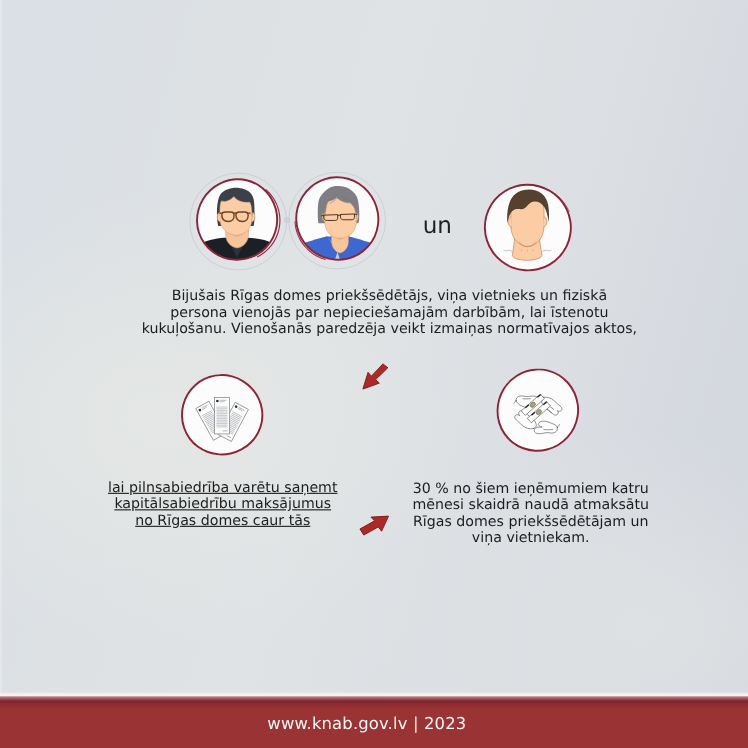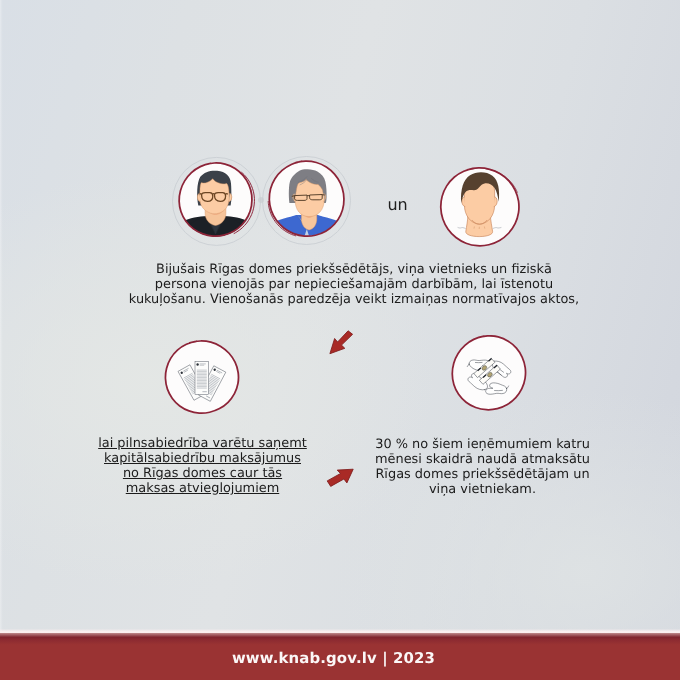--- a/index.html
+++ b/index.html
@@ -9,27 +9,27 @@
   .stage{position:relative;width:680px;height:680px;overflow:hidden;
          background:linear-gradient(105deg,#d9dfe6 0%,#dde1e4 22%,#e0e3e5 44%,#dbdfe3 68%,#d4d8df 90%,#d2d6de 100%);}
   .bgwash{position:absolute;inset:0;pointer-events:none;
           background:radial-gradient(ellipse 400px 290px at 22% 56%, rgba(228,231,229,0.95) 0%, rgba(228,231,229,0) 72%),radial-gradient(ellipse 360px 260px at 86% 84%, rgba(223,227,228,0.85) 0%, rgba(223,227,228,0) 70%);}
   .para{position:absolute;color:#1c1c1c;font-size:12.9px;line-height:15.1px;}
   .para div{text-align:center;white-space:nowrap;}
   .p-intro{left:14px;width:680px;top:261.5px;}
   .p-left{left:0px;width:405px;top:436px;text-decoration:underline;}
   .p-right{left:280px;width:405px;top:436.5px;}
   .un{position:absolute;left:369.6px;top:197px;width:56px;text-align:center;
-      font-size:16px;line-height:16px;color:#1f1f1f;}
+      font-size:21px;line-height:16px;color:#1f1f1f;}
   .edge-light{position:absolute;left:0;top:0;width:3px;height:633px;pointer-events:none;
               background:linear-gradient(90deg,rgba(255,255,255,0.34),rgba(255,255,255,0.06) 70%,rgba(255,255,255,0));}
   .node{position:absolute;}
   .footerline{position:absolute;left:0;right:0;top:629px;height:4px;
               background:linear-gradient(180deg,rgba(250,236,237,0.08) 0%,rgba(251,239,240,0.98) 60%,rgba(251,239,240,1) 100%);}
-  .footer{position:absolute;left:0;right:0;top:633px;height:47px;background:linear-gradient(180deg,#c08a8c 0%,#80242e 9%,#8d2b31 15%,#9a3333 25%,#9a3333 100%);font-weight:bold;}
+  .footer{position:absolute;left:0;right:0;top:633px;height:47px;background:linear-gradient(180deg,#c08a8c 0%,#80242e 9%,#8d2b31 15%,#9a3333 25%,#9a3333 100%);}
   .footer span{position:absolute;left:0;top:18px;width:667px;text-align:center;
                color:#fbf7f7;font-size:14.9px;letter-spacing:0.15px;line-height:1;}
 </style>
 </head>
 <body>
 
 <div class="stage">
   <div class="bgwash"></div>
   <div class="edge-light"></div>
     <div class="node" style="left:168px;top:152px;width:96px;height:96px">
@@ -285,21 +285,20 @@
         </g>
       </g>
       <path d="M26.02 3.02 C29.38 1.79 32.94 1.05 36.53 0.86 C40.12 0.68 43.76 1.03 47.26 1.93 C50.76 2.83 54.12 4.27 57.19 6.18 C60.27 8.08 63.05 10.46 65.43 13.18 C67.80 15.90 69.77 18.98 71.25 22.27 C72.73 25.56 73.73 29.06 74.21 32.64 C74.69 36.21 74.65 39.86 74.08 43.42 C73.51 46.99 72.42 50.47 70.85 53.73 C69.28 56.98 67.23 60.01 64.78 62.68 C62.33 65.35 59.49 67.66 56.36 69.52 C53.24 71.38 49.84 72.78 46.30 73.67 C42.76 74.55 39.08 74.91 35.42 74.72 C31.77 74.53 28.13 73.79 24.69 72.52 C21.24 71.25 17.99 69.45 15.09 67.20 C12.19 64.95 9.65 62.25 7.58 59.23 C5.51 56.22 3.92 52.89 2.86 49.42 C1.80 45.96 1.27 42.35 1.27 38.75 C1.26 35.16 1.78 31.59 2.77 28.17 C3.76 24.75 5.23 21.48 7.11 18.48 C8.99 15.47 11.28 12.73 13.92 10.35 C16.55 7.97 19.53 5.96 22.75 4.41 C25.96 2.86 29.42 1.78 32.97 1.23" fill="none" stroke="#8d2438" stroke-width="1.75" stroke-linecap="round"></path>
     </svg>
   </div>
 
   <div class="para p-left">
     <div>lai pilnsabiedrība varētu saņemt</div>
     <div>kapitālsabiedrību maksājumus</div>
     <div>no Rīgas domes caur tās</div>
-    <div>maksas atvieglojumiem</div>
   </div>
   <div class="para p-right">
     <div>30 % no šiem ieņēmumiem katru</div>
     <div>mēnesi skaidrā naudā atmaksātu</div>
     <div>Rīgas domes priekšsēdētājam un</div>
     <div>viņa vietniekam.</div>
   </div>
     <div class="node" style="left:326px;top:330px;width:30px;height:28px">
     <svg viewBox="0 0 30 28" width="30" height="28">
       <path d="M26.6 4.3 L22.1 0.8 L11.6 12.0 L8.6 8.5 L3.9 23.7 L18.8 18.3 L15.5 15.1 Z" fill="#a92a26" stroke="#7e1b1b" stroke-width="0.85" stroke-linejoin="round"></path>

